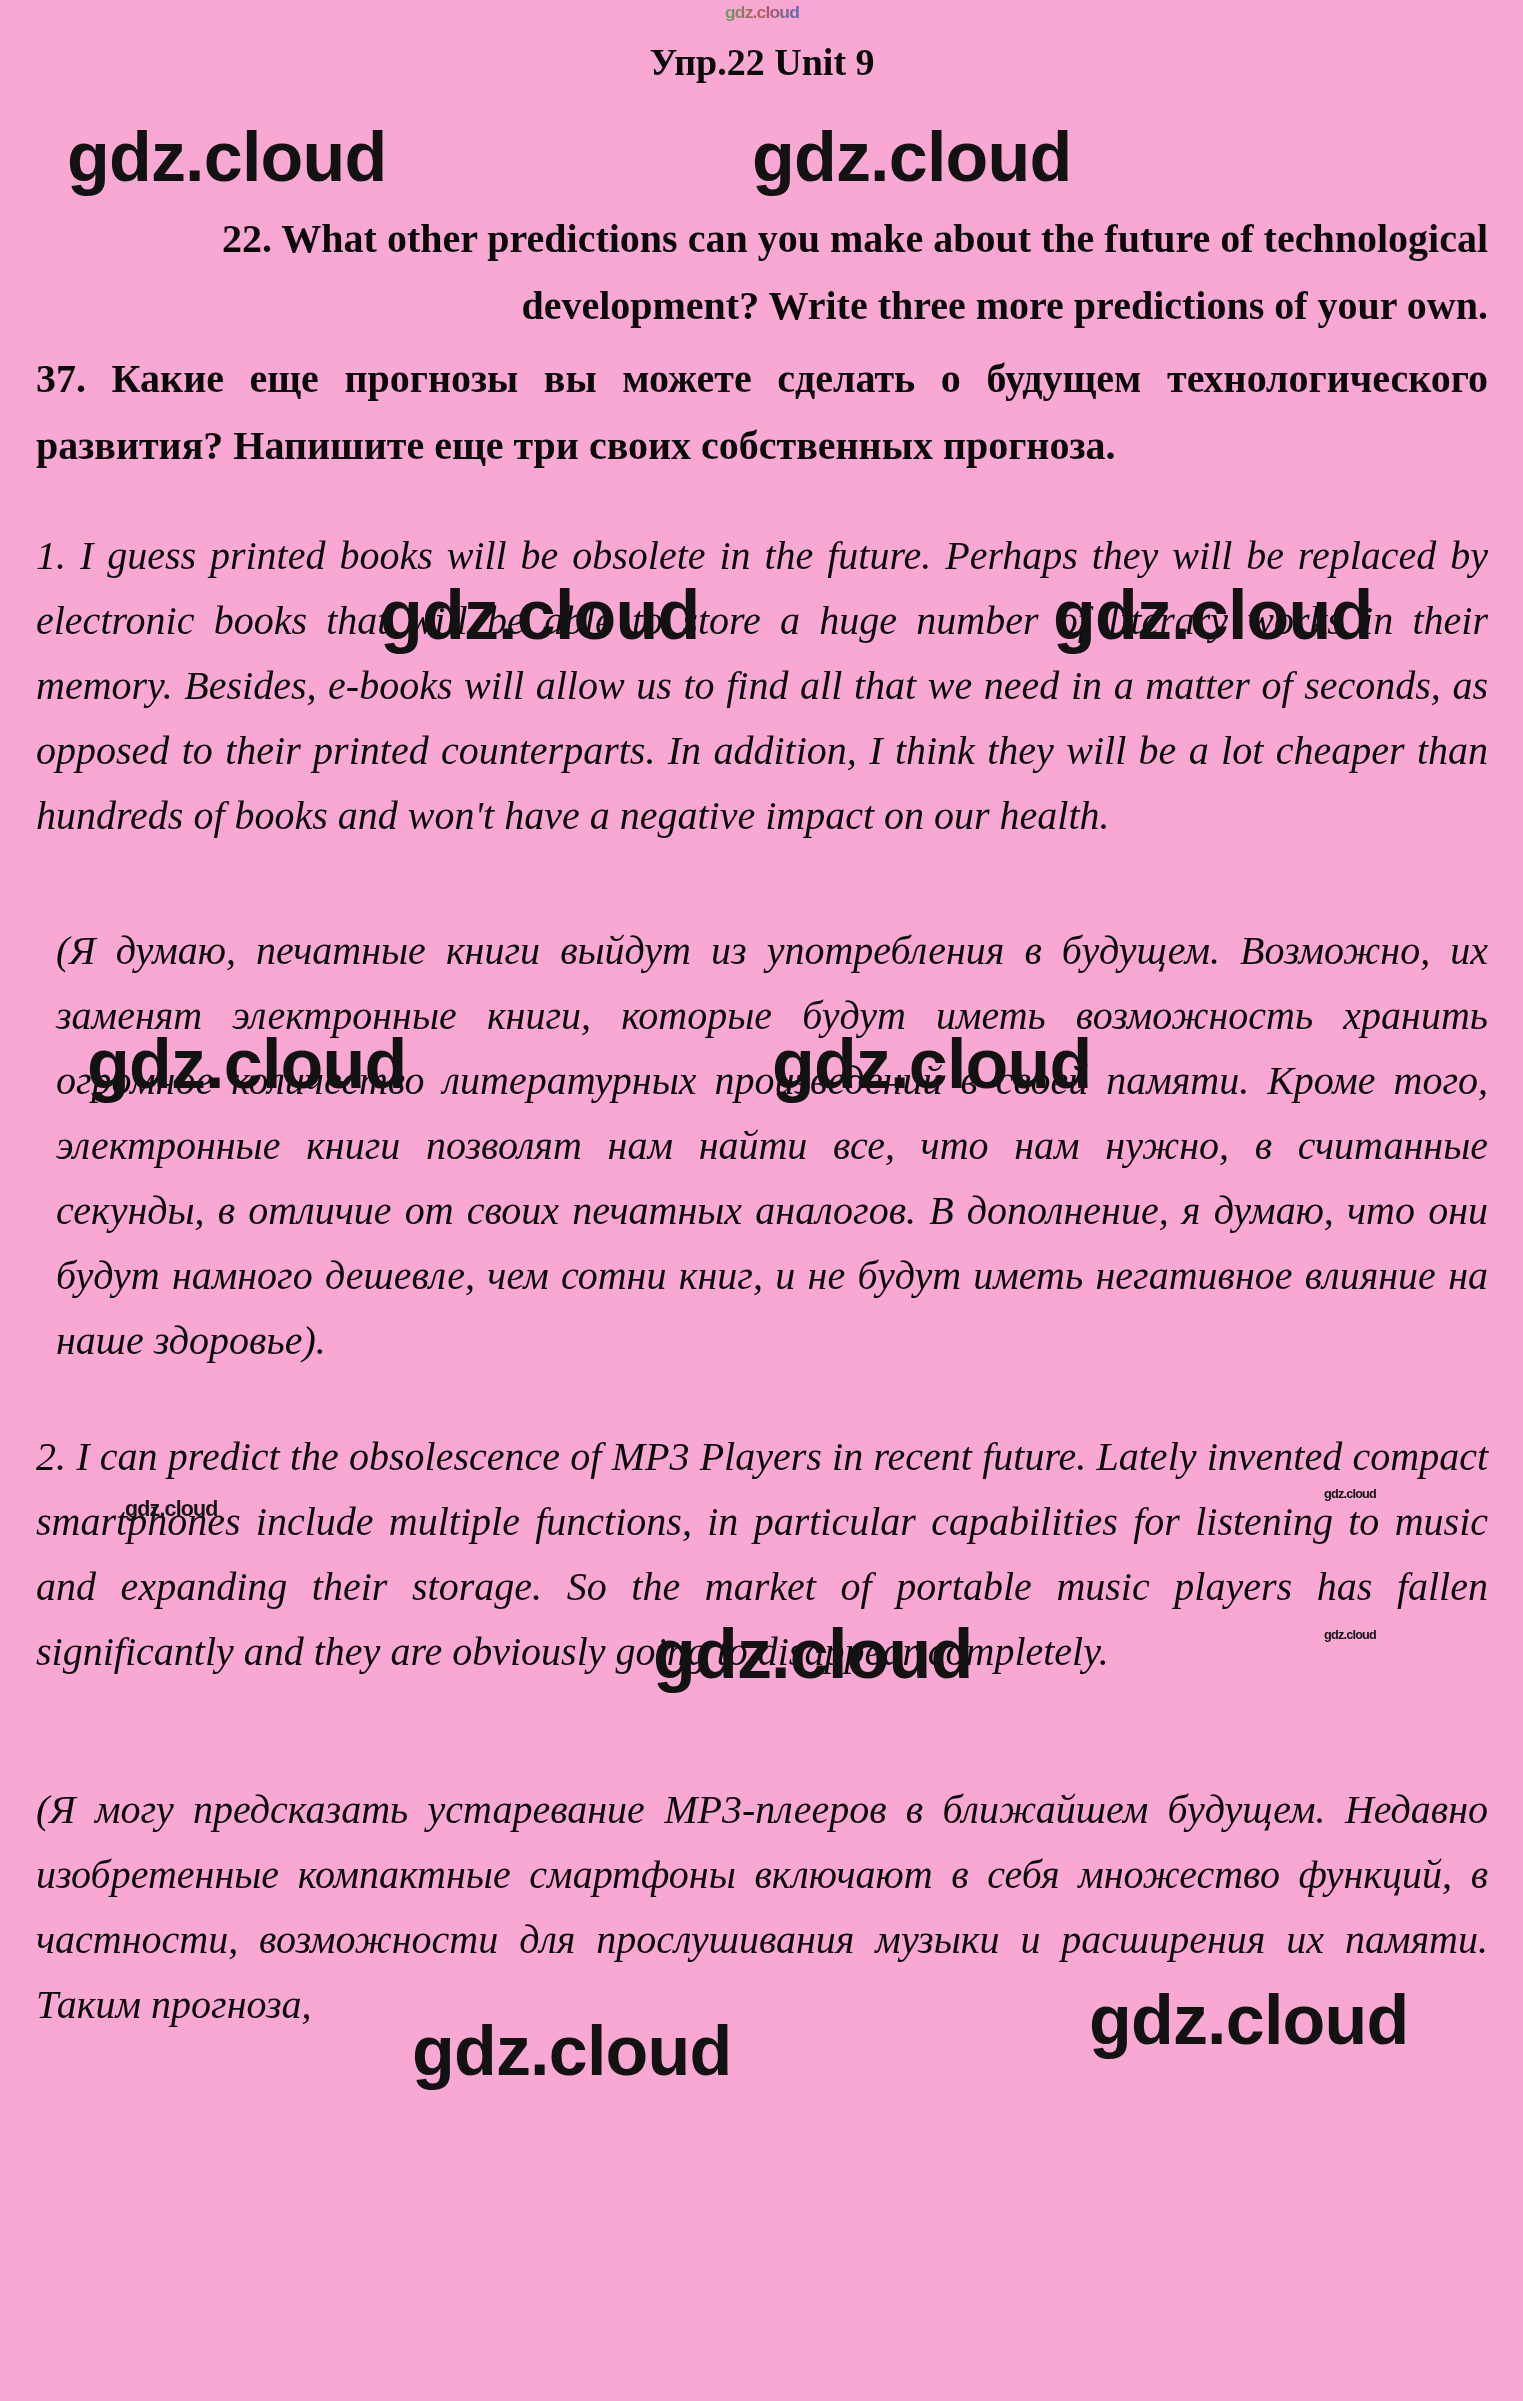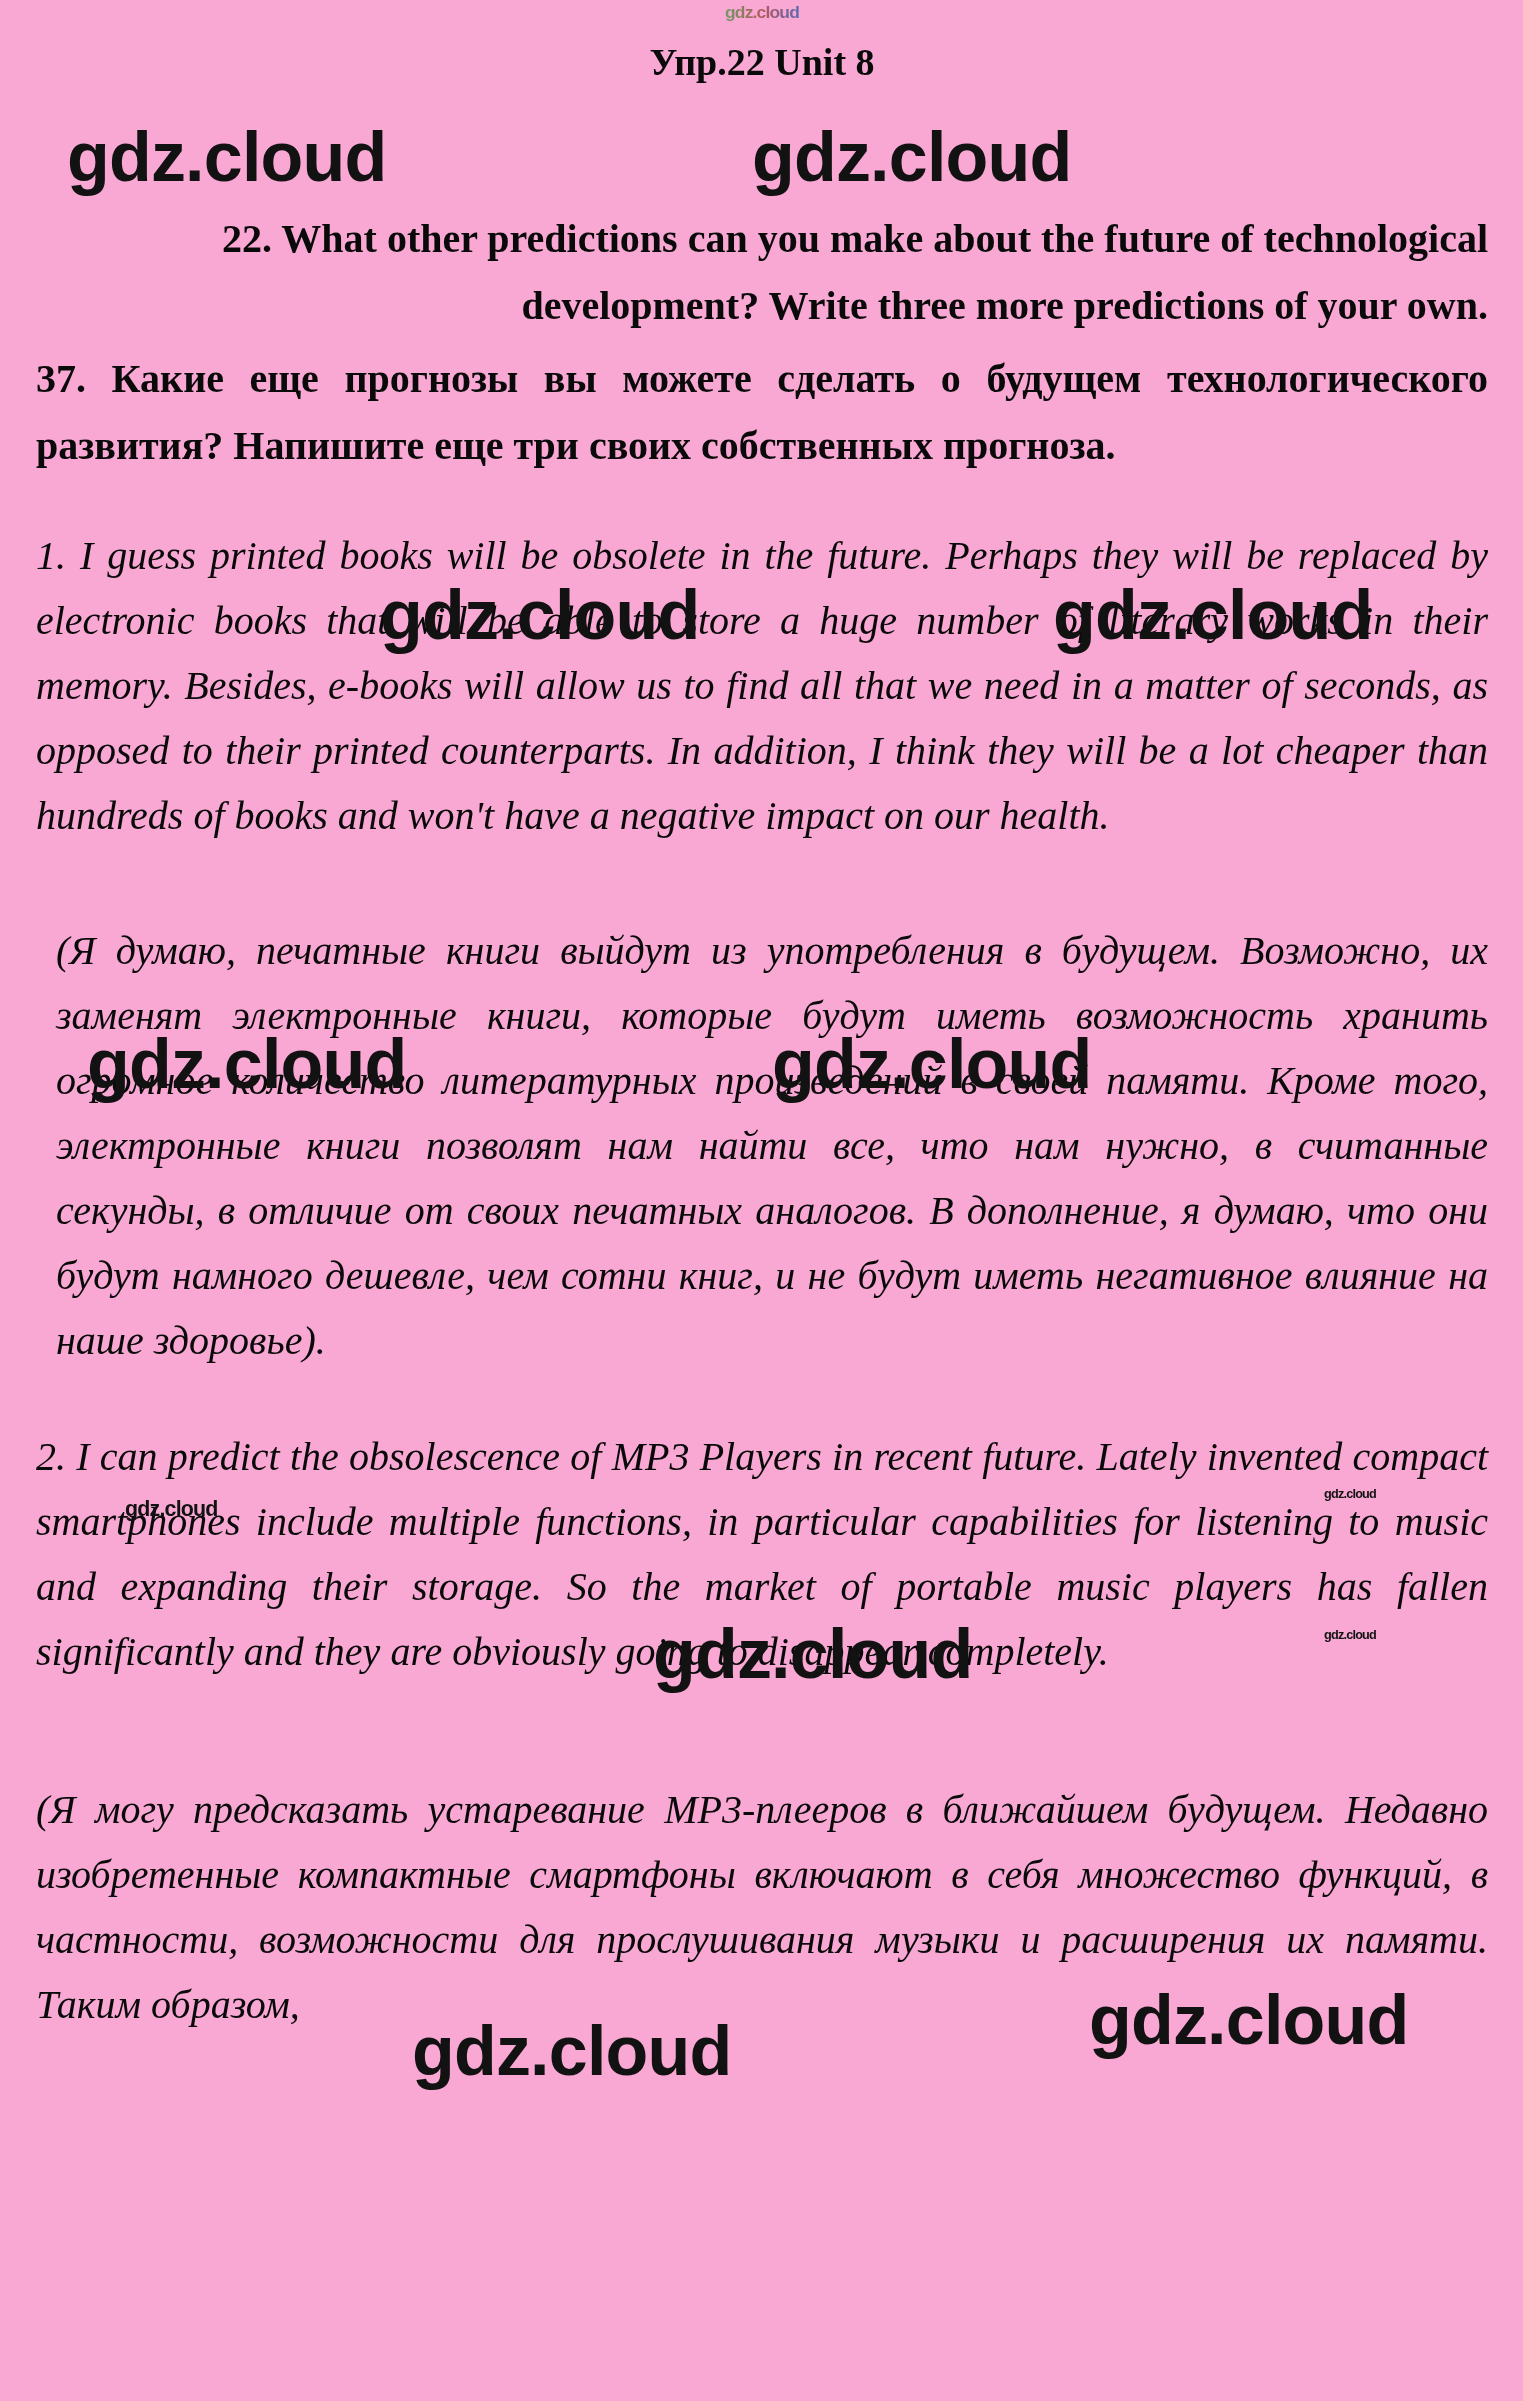--- a/index.html
+++ b/index.html
@@ -105,29 +105,29 @@
   <span class="wm wm-big wm-e">gdz.cloud</span>
   <span class="wm wm-big wm-f">gdz.cloud</span>
   <span class="wm wm-small wm-g">gdz.cloud</span>
   <span class="wm wm-tiny wm-h">gdz.cloud</span>
   <span class="wm wm-big wm-i">gdz.cloud</span>
   <span class="wm wm-tiny wm-j">gdz.cloud</span>
   <span class="wm wm-big wm-k">gdz.cloud</span>
   <span class="wm wm-big wm-l">gdz.cloud</span>
 
   <div class="content">
-    <h1 class="title">Упр.22 Unit 8</h1>
+    <h1 class="title">Упр.22 Unit 9</h1>
 
     <p class="task task-en">22. What other predictions can you make about the future of technological development? Write three more predictions of your own.</p>
 
     <p class="task task-ru">37. Какие еще прогнозы вы можете сделать о будущем технологического развития? Напишите еще три своих собственных прогноза.</p>
 
     <p class="body-par answer1-en">1. I guess printed books will be obsolete in the future. Perhaps they will be replaced by electronic books that will be able to store a huge number of literary works in their memory. Besides, e-books will allow us to find all that we need in a matter of seconds, as opposed to their printed counterparts. In addition, I think they will be a lot cheaper than hundreds of books and won't have a negative impact on our health.</p>
 
     <p class="body-par answer1-ru">(Я думаю, печатные книги выйдут из употребления в будущем. Возможно, их заменят электронные книги, которые будут иметь возможность хранить огромное количество литературных произведений в своей памяти. Кроме того, электронные книги позволят нам найти все, что нам нужно, в считанные секунды, в отличие от своих печатных аналогов. В дополнение, я думаю, что они будут намного дешевле, чем сотни книг, и не будут иметь негативное влияние на наше здоровье).</p>
 
     <p class="body-par answer2-en">2. I can predict the obsolescence of MP3 Players in recent future. Lately invented compact smartphones include multiple functions, in particular capabilities for listening to music and expanding their storage. So the market of portable music players has fallen significantly and they are obviously going to disappear completely.</p>
 
-    <p class="body-par answer2-ru">(Я могу предсказать устаревание MP3-плееров в ближайшем будущем. Недавно изобретенные компактные смартфоны включают в себя множество функций, в частности, возможности для прослушивания музыки и расширения их памяти. Таким образом,</p>
+    <p class="body-par answer2-ru">(Я могу предсказать устаревание MP3-плееров в ближайшем будущем. Недавно изобретенные компактные смартфоны включают в себя множество функций, в частности, возможности для прослушивания музыки и расширения их памяти. Таким прогноза,</p>
   </div>
 
 </div>
 
 
 </body></html>

